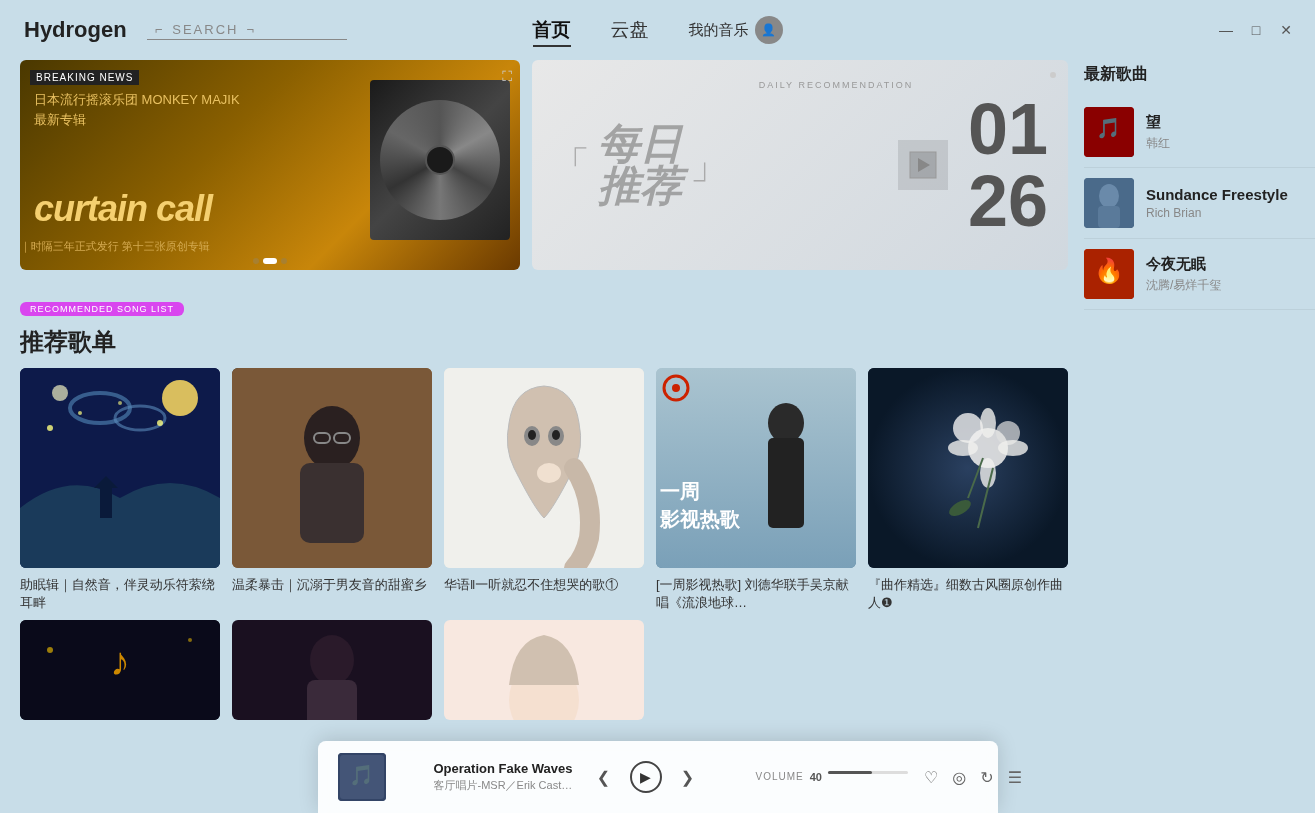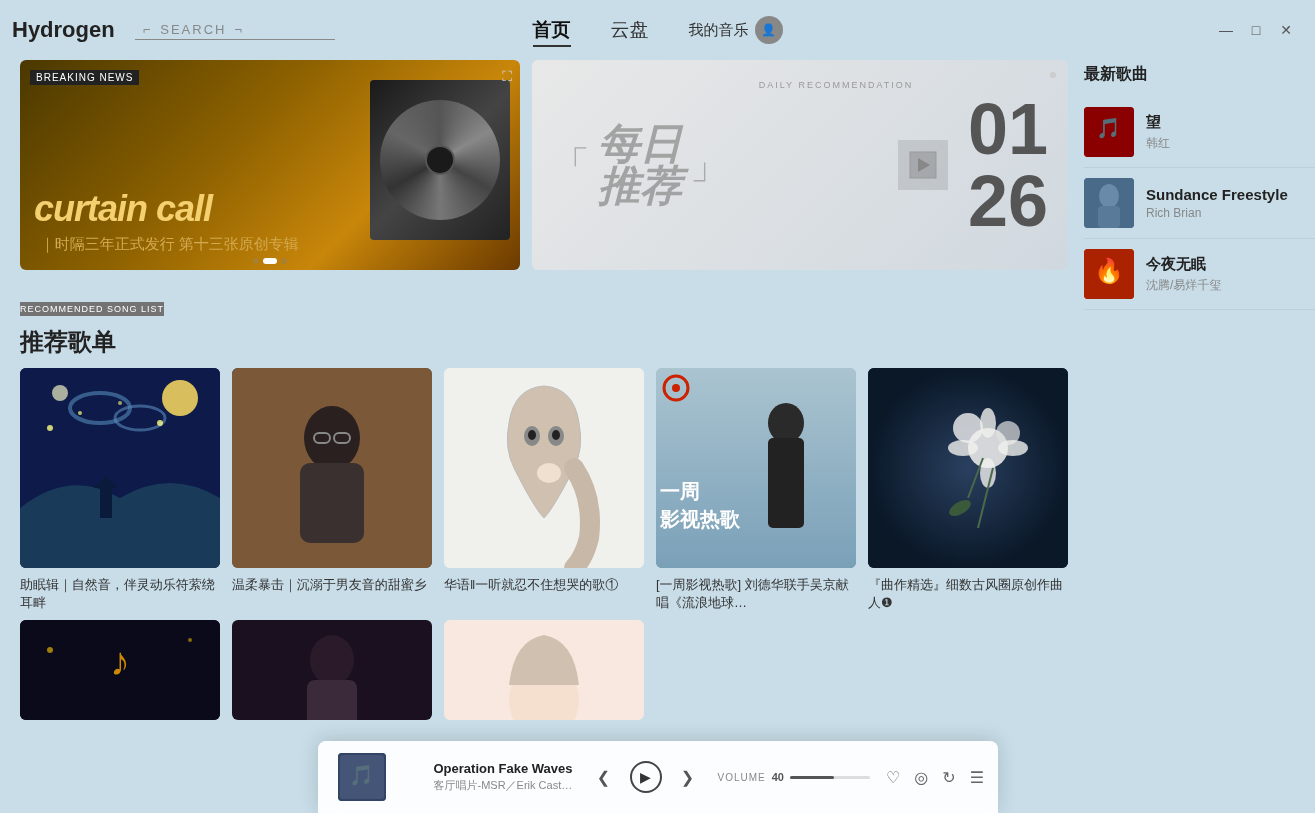--- a/index.html
+++ b/index.html
@@ -9,21 +9,21 @@
       background: #c8dde8;
       font-family: 'Microsoft YaHei', 'PingFang SC', sans-serif;
       overflow: hidden;
       position: relative;
     }
 
     
     .header {
       display: flex;
       align-items: center;
-      padding: 10px 12px;
+      padding: 10px 24px;
       height: 60px;
       background: #c8dde8;
       position: relative;
     }
     .logo {
       font-size: 22px;
       font-weight: bold;
       color: #222;
       margin-right: 20px;
     }
@@ -146,23 +146,23 @@
       position: absolute;
       bottom: 40px; left: 14px;
       color: #f5d070;
       font-size: 36px;
       font-weight: 900;
       font-style: italic;
       letter-spacing: -1px;
     }
     .banner-subtitle {
       position: absolute;
-      bottom: 16px; left: 20px;
+      bottom: 16px; left: 0;
       color: #d4aa50;
-      font-size: 15px;
+      font-size: 11px;
     }
     .banner-album-art {
       position: absolute;
       right: 10px; top: 20px;
       width: 140px; height: 160px;
       background: linear-gradient(135deg, #1a1a1a, #444, #222);
       border-radius: 4px;
       display: flex; align-items: center; justify-content: center;
       overflow: hidden;
     }
@@ -277,25 +277,26 @@
       flex: 1;
       overflow-y: auto;
     }
     .section-header {
       display: flex;
       align-items: center;
       gap: 8px;
       margin-bottom: 10px;
     }
     .section-badge {
-      background: #737373;
+      background: #d946ef;
       color: #fff;
       font-size: 9px;
-      padding: 2px 0;
+      padding: 2px 10px;
       letter-spacing: 1px;
+      border-radius: 6px;
     }
     .section-title {
       font-size: 24px;
       font-weight: bold;
       color: #222;
     }
 
     .playlist-grid {
       display: flex;
       gap: 12px;
@@ -427,24 +428,25 @@
     }
     .ctrl-play {
       width: 32px; height: 32px;
       border-radius: 50%;
       border: 2px solid #444;
       font-size: 14px;
       color: #333;
     }
     .volume-section {
       display: flex;
-      align-items: center;
+      align-items: flex-start;
       gap: 6px;
       font-size: 11px;
       color: #888;
+      margin-left: 38px;
     }
     .volume-label { font-size: 10px; color: #888; letter-spacing: 1px; }
     .volume-num { font-size: 11px; color: #555; font-weight: bold; }
     .volume-bar {
       width: 80px; height: 3px;
       background: #ddd;
       border-radius: 2px;
       position: relative;
     }
     .volume-fill {
@@ -510,20 +512,24 @@
 </div>
 
 <div class="main">
 
   <div class="content-area">
 
     <div class="banner-section">
 
       <div class="banner-main">
         <div class="breaking-news-badge">BREAKING NEWS</div>
+        <div class="banner-text">
+          <div>日本流行摇滚乐团 MONKEY MAJIK</div>
+          <div>最新专辑</div>
+        </div>
         <div class="banner-title">curtain call</div>
         <div class="banner-subtitle">｜时隔三年正式发行 第十三张原创专辑</div>
         <div class="banner-album-art">
           <div class="album-disc">
             <div class="album-disc-inner"></div>
           </div>
         </div>
         <div class="banner-expand">⛶</div>
         <div class="banner-dots">
           <div class="dot"></div>

